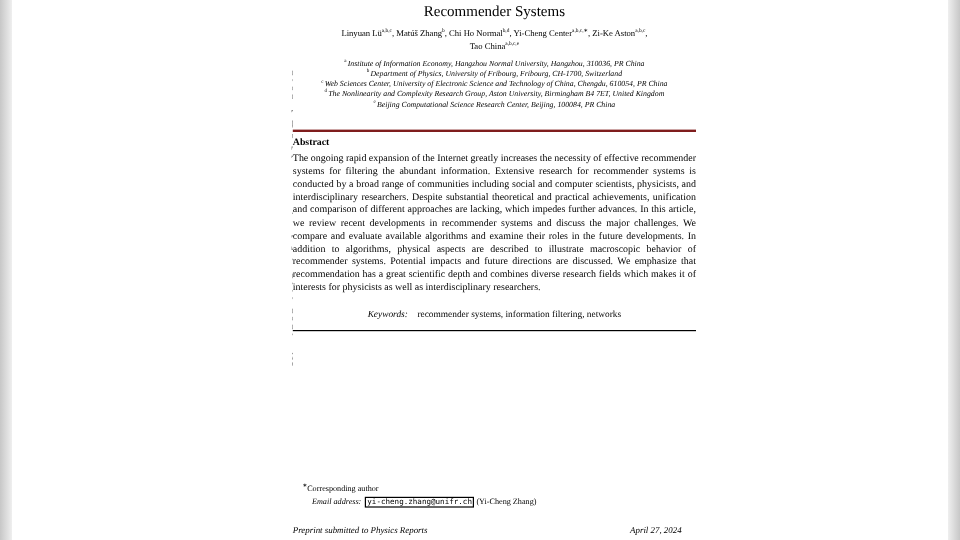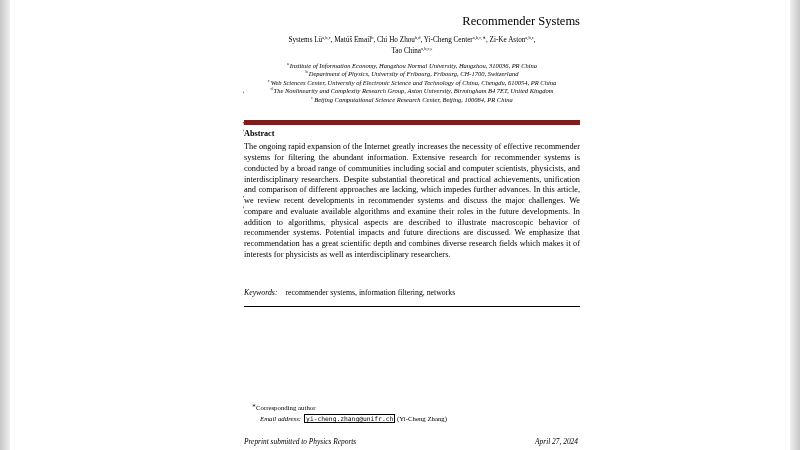--- a/index.html
+++ b/index.html
@@ -30,22 +30,22 @@
   }
 
   .page {
     position: absolute;
     left: 244px; top: 0;
     width: 336px; height: 450px;
     background: #fff;
   }
 
   .title {
-    padding-top: 14px;
-    text-align: right;
+    padding-top: 2px;
+    text-align: center;
     font-size: 12.5px;
     line-height: 1.15;
   }
 
   .authors {
     margin-top: 7px;
     text-align: center;
     font-size: 7.2px;
     line-height: 1.5;
     white-space: nowrap;
@@ -57,37 +57,38 @@
     width: 304px;
     text-align: center;
     font-style: italic;
     font-size: 6.5px;
     line-height: 1.3;
   }
   .affiliations sup { font-size: 0.65em; font-style: normal; line-height: 0; margin-right: 1px; }
 
   .abstract-block {
     margin-top: 16px;
-    border-top: 5px solid #7f1d1d;
+    border-top: 2px solid #7f1d1d;
     border-bottom: 1px solid #000;
     padding: 4px 0 9px 0;
   }
   .abstract-heading {
     font-weight: bold;
     font-size: 8.2px;
     margin-bottom: 4px;
   }
   .abstract-text {
     font-size: 8.3px;
     line-height: 1.3;
     text-align: justify;
   }
   .keywords {
-    margin-top: 27px;
+    margin-top: 11px;
     font-size: 7.8px;
+    text-align: center;
   }
   .kw-label { font-style: italic; margin-right: 8px; }
 
   .footnote {
     position: absolute;
     left: 0; right: 0; top: 403px;
     font-size: 6.8px;
     line-height: 1.55;
   }
   .fn-line1 { padding-left: 8px; }
@@ -98,40 +99,40 @@
     font-family: "DejaVu Sans Mono", monospace;
     font-size: 6.3px;
     border: 1px solid #000;
     padding: 0 1px;
     display: inline-block;
     line-height: 1.25;
   }
 
   .footer {
     position: absolute;
-    left: 0; right: 2px; top: 437px;
+    left: 0; right: 12px; top: 437px;
     display: flex;
     justify-content: space-between;
     font-style: italic;
     font-size: 7.4px;
   }
 </style>
 </head>
 <body>
 
 <div class="viewport">
   <div class="edge edge-left"></div>
   <div class="edge edge-right"></div>
 
   <div class="arxiv-stamp">arXiv:1202.1112v1  [physics.soc-ph]  6 Feb 2012</div>
 
   <div class="page">
     <div class="title">Recommender Systems</div>
 
-    <div class="authors"><span>Systems Lü</span><sup>a,b,c</sup><span>, </span><span>Matúš Email</span><sup>b</sup><span>, </span><span>Chi Ho Zhou</span><sup>b,d</sup><span>, </span><span>Yi-Cheng Center</span><sup>a,b,c,∗</sup><span>, </span><span>Zi-Ke Aston</span><sup>a,b,c</sup><span>,</span><br><span>Tao China</span><sup>a,b,c,e</sup></div>
+    <div class="authors"><span>Linyuan Lü</span><sup>a,b,c</sup><span>, </span><span>Matúš Zhang</span><sup>b</sup><span>, </span><span>Chi Ho Normal</span><sup>b,d</sup><span>, </span><span>Yi-Cheng Center</span><sup>a,b,c,∗</sup><span>, </span><span>Zi-Ke Aston</span><sup>a,b,c</sup><span>,</span><br><span>Tao China</span><sup>a,b,c,e</sup></div>
 
     <div class="affiliations">
         <div><sup>a</sup>Institute of Information Economy, Hangzhou Normal University, Hangzhou, 310036, PR China</div>
         <div><sup>b</sup>Department of Physics, University of Fribourg, Fribourg, CH-1700, Switzerland</div>
         <div><sup>c</sup>Web Sciences Center, University of Electronic Science and Technology of China, Chengdu, 610054, PR China</div>
         <div><sup>d</sup>The Nonlinearity and Complexity Research Group, Aston University, Birmingham B4 7ET, United Kingdom</div>
         <div><sup>e</sup>Beijing Computational Science Research Center, Beijing, 100084, PR China</div>
       </div>
 
     <div class="abstract-block">

